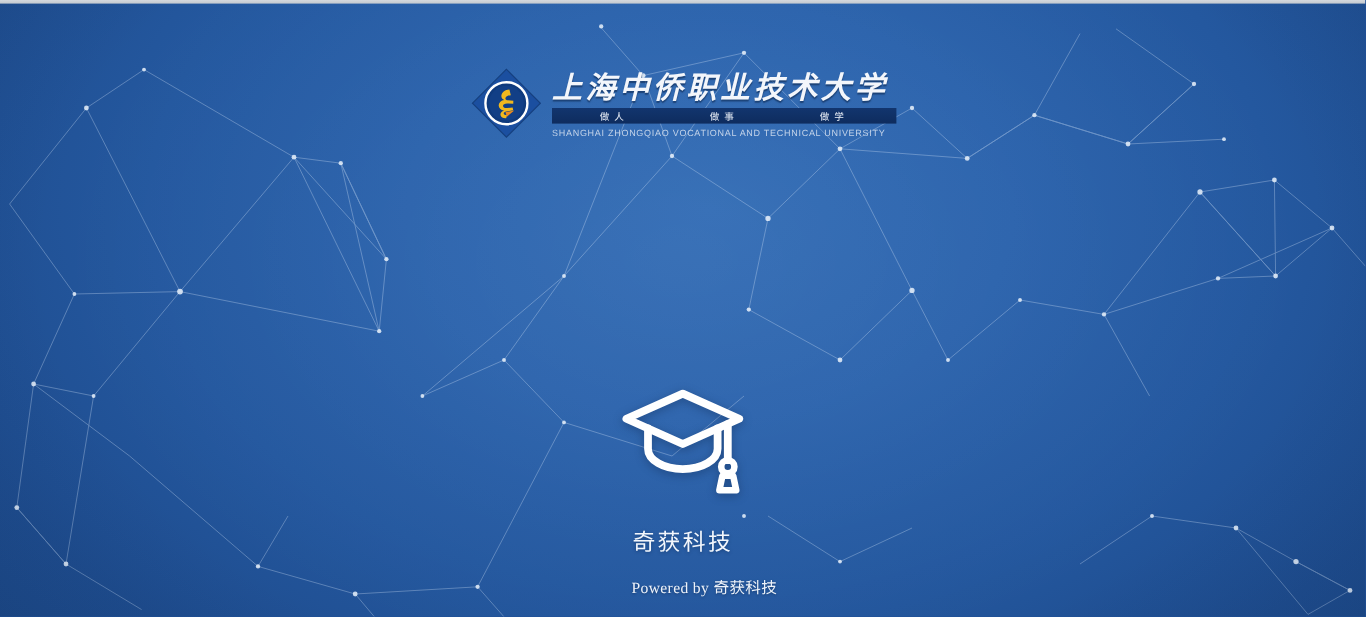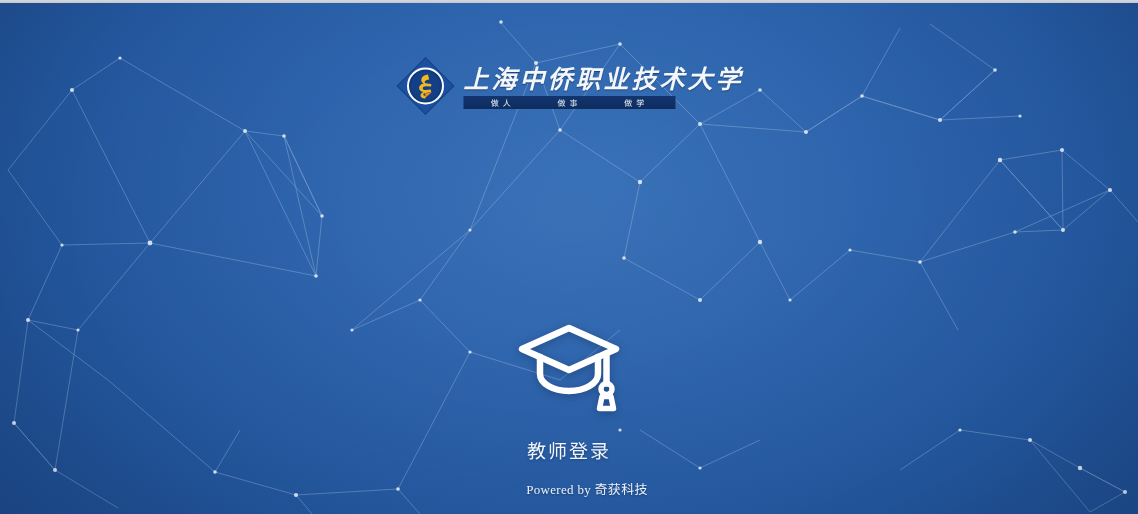--- a/index.html
+++ b/index.html
@@ -35,21 +35,21 @@
   #logo-mark{position:relative;width:62px;height:62px;flex:none;}
   #logo-text{display:flex;flex-direction:column;justify-content:center;padding-top:2px;}
   #uni-name-cn{
     font-family:"DejaVu Serif","Liberation Serif",serif;
     font-size:25px;line-height:29px;color:#f3f6fb;
     letter-spacing:3px;font-weight:700;font-style:italic;
     text-shadow:0 1px 1px rgba(10,32,70,.55);
     white-space:nowrap;
   }
   #motto-bar{
-    margin-top:2px;height:13px;width:212px;
+    margin-top:2px;height:13px;width:287px;
     background:linear-gradient(#12356e,#0e2c5e);
     display:flex;align-items:center;justify-content:space-around;
     padding:0 6px;box-sizing:border-box;
   }
   #motto-bar span{
     font-family:"DejaVu Sans","Liberation Sans",sans-serif;
     font-size:8px;color:#eaf0f8;letter-spacing:4px;white-space:nowrap;
   }
   #uni-name-en{
     margin-top:3px;
@@ -207,20 +207,21 @@
         </svg>
       </div>
 
       <div id="logo-text">
         <div id="uni-name-cn">上海中侨职业技术大学</div>
         <div id="motto-bar">
           <span>做人</span>
           <span>做事</span>
           <span>做学</span>
         </div>
+        <div id="uni-name-en">SHANGHAI ZHONGQIAO VOCATIONAL AND TECHNICAL UNIVERSITY</div>
       </div>
     </div>
 
 
     <div id="choices">
 
 
       <div class="choice">
         <span class="ico">
           <svg width="106" height="96" viewBox="0 0 106 96" aria-hidden="true" fill="none" stroke="#ffffff" stroke-width="6.5" stroke-linecap="round" stroke-linejoin="round">
@@ -228,21 +229,21 @@
             <path d="M53 8 L100 29 L53 50 L6 29 Z"></path>
 
             <path d="M24 37v17c0 9.4 13 17 29 17s29-7.6 29-17V37"></path>
 
             <path d="M90.5 33.5v30"></path>
 
             <circle cx="90.5" cy="69" r="5.5" stroke-width="5.5"></circle>
             <path d="M86 76.5h9l2.5 12h-14z" stroke-width="5.5"></path>
           </svg>
         </span>
-        <span class="lbl">教师登录</span>
+        <span class="lbl">奇获科技</span>
       </div>
 
     </div>
 
     <div id="footer">Powered by 奇获科技</div>
 
   </div>
 </div>
 
 </body></html>

